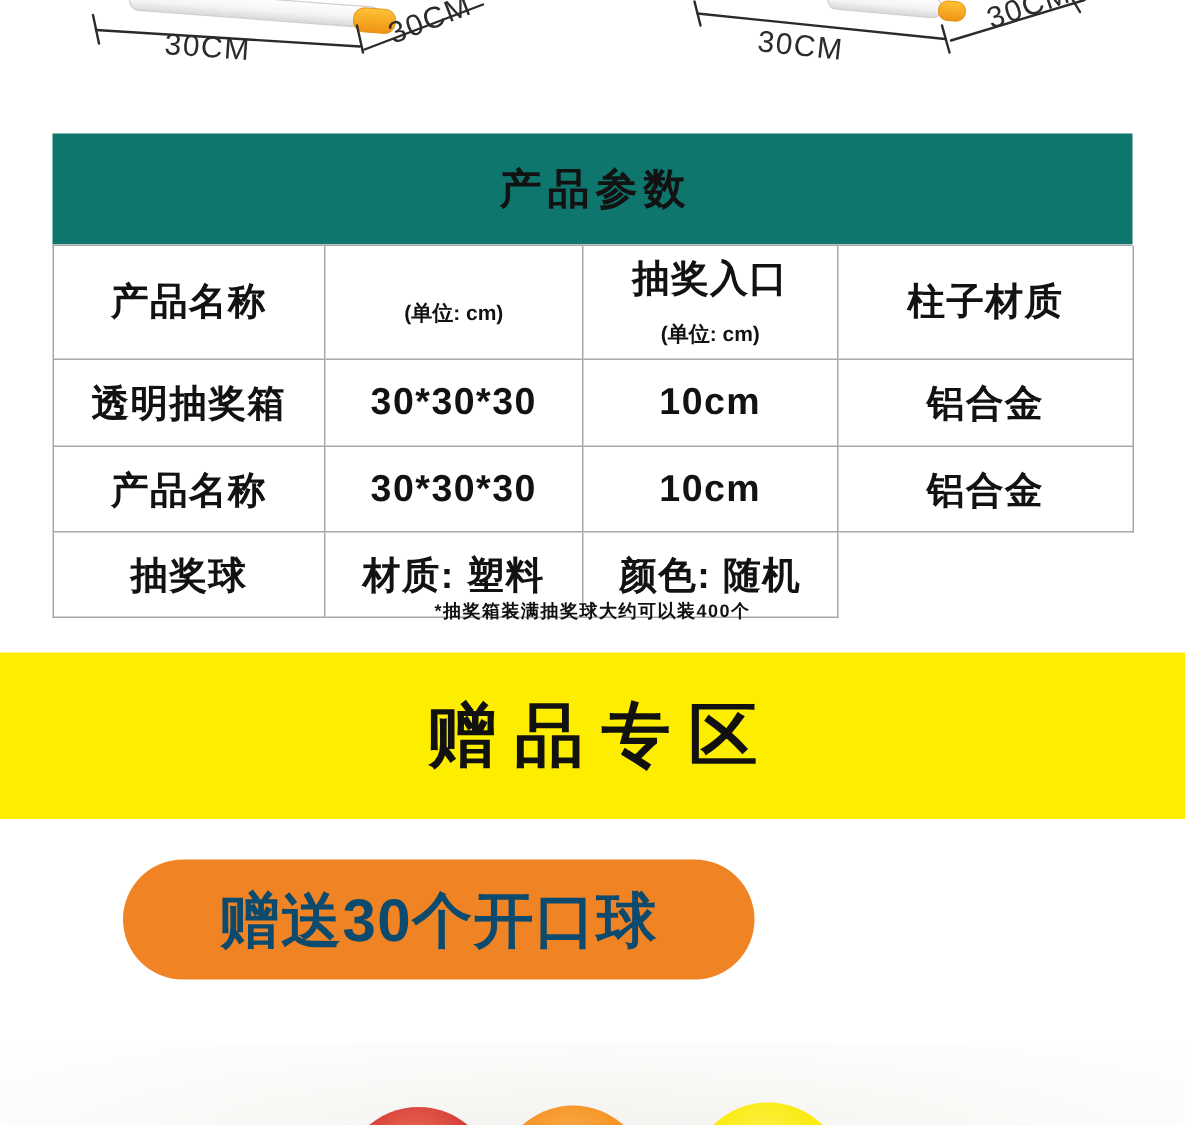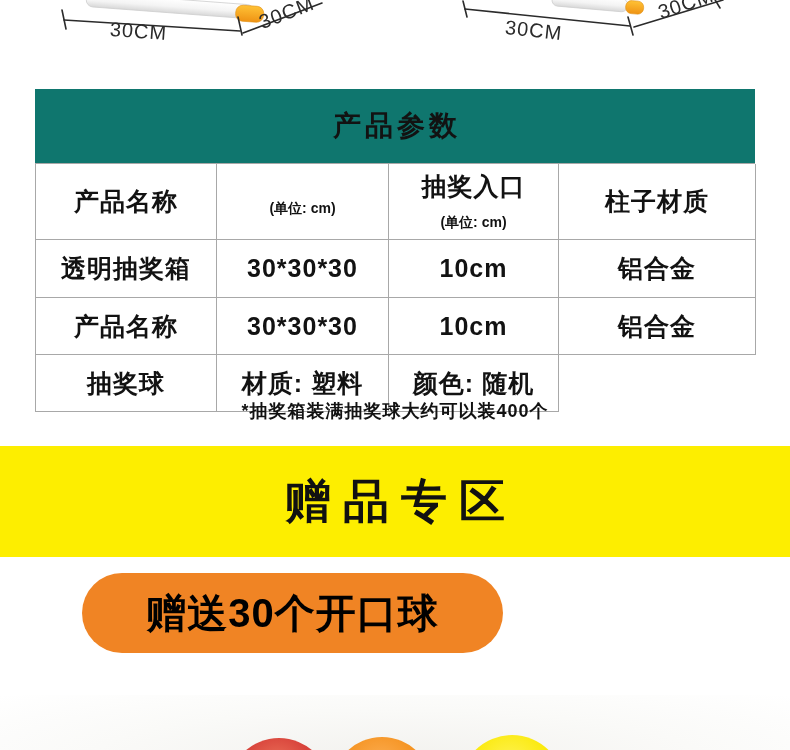--- a/index.html
+++ b/index.html
@@ -30,36 +30,36 @@
   }
   .hrow{height:76px;justify-content:center;}
   .brow{height:57px;}
   .brow1{height:58px;}
   .cell .main{font-size:25px;letter-spacing:1px;line-height:1.1;}
   .cell .sub{font-size:14px;letter-spacing:0px;line-height:1.1;margin-top:15px;}
   .cell .val{font-size:25px;letter-spacing:1px;}
 
   .footnote{
     position:absolute;left:35px;top:399px;width:720px;text-align:center;
-    font-size:18px;font-weight:bold;color:#121212;letter-spacing:1px;
+    font-size:12px;font-weight:bold;color:#121212;letter-spacing:1px;
   }
 
   
   .banner{
     position:absolute;left:0;top:435px;width:790px;height:111px;background:#fdee00;
-    display:flex;align-items:center;justify-content:center;margin-top:11px;
+    display:flex;align-items:center;justify-content:center;
   }
   .banner .t{font-size:46px;font-weight:bold;color:#111111;letter-spacing:12px;text-indent:12px;}
 
   
   .gift-pill{
     position:absolute;left:82px;top:573px;width:421px;height:80px;border-radius:40px;
     background:#f08424;display:flex;align-items:center;justify-content:center;
   }
-  .gift-pill .t{font-size:40px;font-weight:bold;color:#000000;letter-spacing:1px;}
+  .gift-pill .t{font-size:40px;font-weight:bold;color:#0c4a6e;letter-spacing:1px;}
 
   
   .ball{position:absolute;border-radius:50%;}
   .ball.red{left:228px;top:738px;width:102px;height:102px;
     background:radial-gradient(circle at 48% 30%,#ee7a5f 0%,#d8423a 40%,#c22d2a 75%,#b22522 100%);}
   .ball.orange{left:332px;top:737px;width:100px;height:100px;
     background:radial-gradient(circle at 48% 30%,#fcb159 0%,#f5921f 45%,#ee7d14 80%,#e87410 100%);}
   .ball.yellow{left:460px;top:735px;width:104px;height:104px;
     background:radial-gradient(circle at 48% 30%,#fff35c 0%,#fae800 50%,#f0d900 85%,#e8d200 100%);}
 

